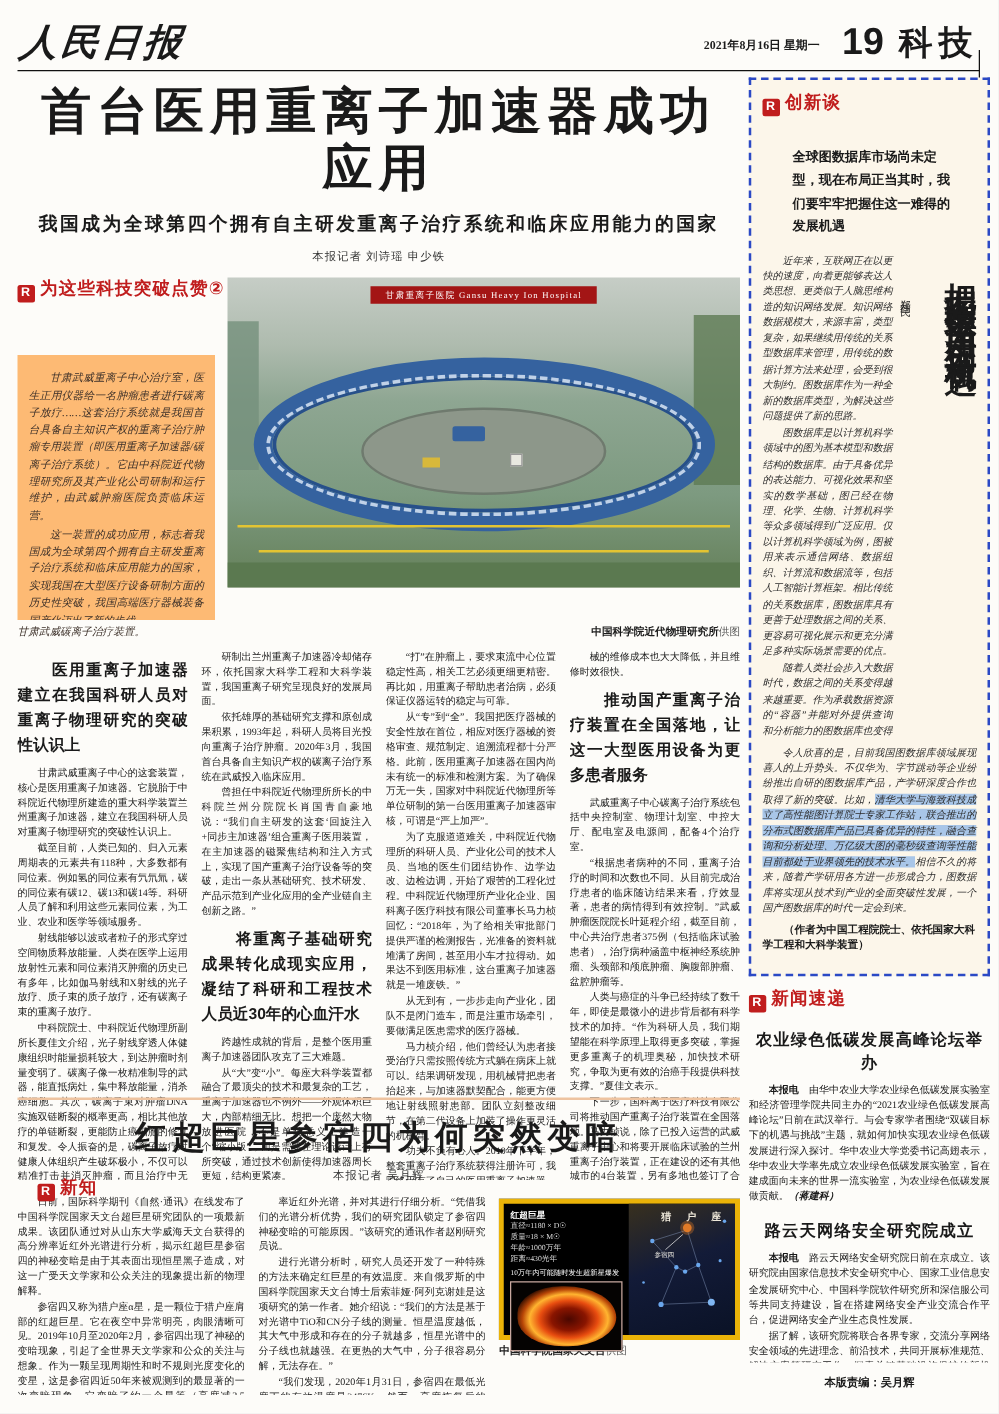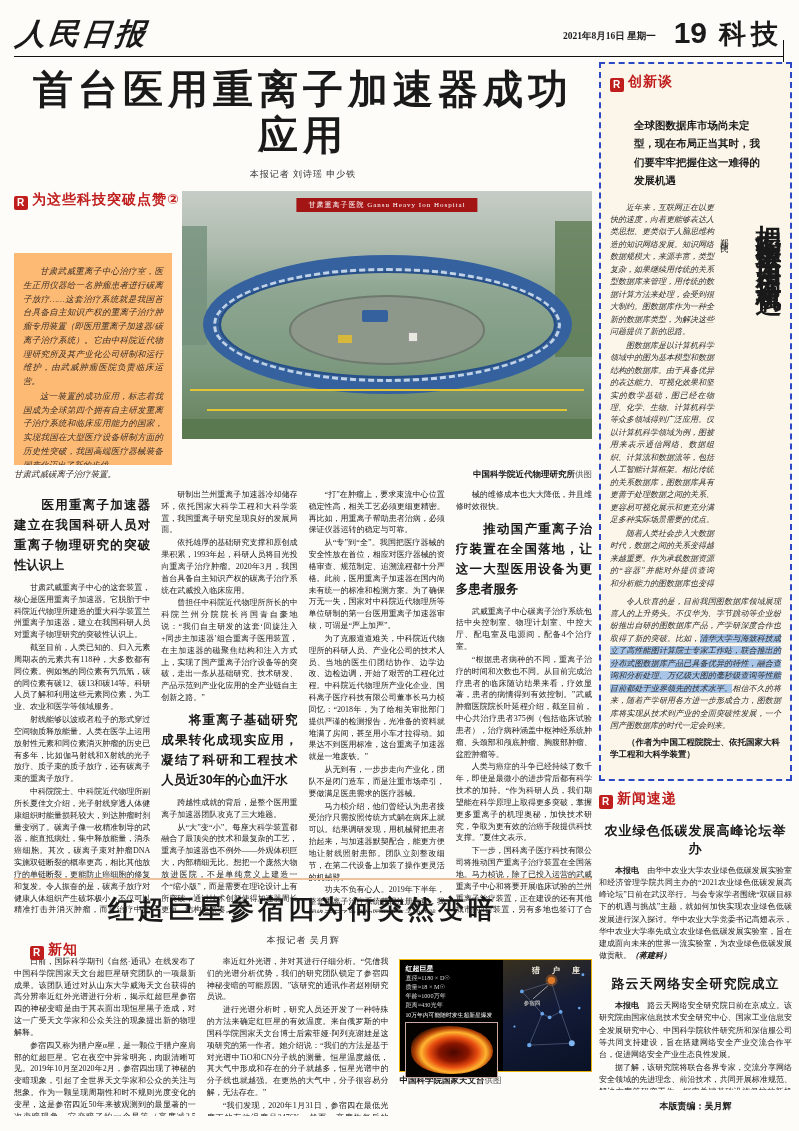--- a/index.html
+++ b/index.html
@@ -98,21 +98,21 @@
   
   .bottom{position:absolute;left:14px;top:890px;width:578px;height:235px;}
   .bottom .series-label{position:absolute;left:16px;top:4px;margin-top:47px;}
   .star-head{margin:2px 0 0;text-align:center;font-family:"Liberation Sans","DejaVu Sans",sans-serif;
              font-size:26px;font-weight:bold;letter-spacing:4px;}
   .star-byline{margin-top:7px;}
   .cols3{display:flex;gap:11px;margin-top:9px;height:160px;overflow:hidden;}
   .bcol{flex:1;overflow:hidden;}
   .bcol3{flex:1.06;}
 
-  .astro{margin:3px 0 0;display:flex;height:113px;background:#000;border:1px solid #eab308;}
+  .astro{margin:3px 0 0;display:flex;height:113px;background:#000;border:4px solid #eab308;}
   .astro-left{width:54%;padding:4px 5px;position:relative;color:#eee;}
   .astro-title{font-size:7px;font-weight:bold;color:#fff;font-family:"Liberation Sans","DejaVu Sans",sans-serif;}
   .astro-left .stat{font-size:6.2px;line-height:1.45;margin:0;color:#ddd;text-indent:0;text-align:left;}
   .astro-note{font-size:5.8px;color:#fff;margin-top:1px;white-space:nowrap;overflow:hidden;}
   .star-box{margin-top:2px;height:56px;border:1px solid #c9a9a0;background:#050302;position:relative;overflow:hidden;}
   .star-blob{position:absolute;left:5%;top:6%;width:90%;height:88%;border-radius:46% 54% 50% 48%;
              background:radial-gradient(ellipse at 52% 55%,#4a0700 0%,#8a1500 24%,#e84d10 40%,#ffb430 54%,#b84607 64%,#30. 0d00 76%,#000 84%);
              background:radial-gradient(ellipse at 52% 55%,#4a0700 0%,#8a1500 24%,#e84d10 40%,#ffb430 54%,#b84607 64%,#300d00 76%,#000 84%);}
   .astro-right{width:46%;position:relative;background:linear-gradient(160deg,#38301e 0%,#131b38 45%,#0a1226 100%);}
   .orion-title{position:absolute;right:6px;top:5px;color:#efe9da;font-size:8px;letter-spacing:5px;font-weight:bold;}
@@ -130,20 +130,21 @@
       <span class="mast-date">2021年8月16日  星期一</span>
       <span class="mast-pageno">19</span>
       <span class="mast-section">科技</span>
     </div>
   </header>
   <div class="mast-rule"></div>
   <div class="mast-corner"></div>
 
   <section class="main-article">
     <h1 class="main-headline">首台医用重离子加速器成功应用</h1>
+    <h2 class="main-subhead">我国成为全球第四个拥有自主研发重离子治疗系统和临床应用能力的国家</h2>
     <div class="byline main-byline">本报记者  刘诗瑶  申少铁</div>
 
     <div class="top-row">
       <aside class="intro-col">
         <div class="series-label">
           <span class="logo-sq">R</span><span>为这些科技突破点赞②</span>
         </div>
         <div class="intro-box">
             <p class="para">甘肃武威重离子中心治疗室，医生正用仪器给一名肿瘤患者进行碳离子放疗……这套治疗系统就是我国首台具备自主知识产权的重离子治疗肿瘤专用装置（即医用重离子加速器/碳离子治疗系统）。它由中科院近代物理研究所及其产业化公司研制和运行维护，由武威肿瘤医院负责临床运营。</p>
             <p class="para">这一装置的成功应用，标志着我国成为全球第四个拥有自主研发重离子治疗系统和临床应用能力的国家，实现我国在大型医疗设备研制方面的历史性突破，我国高端医疗器械装备国产化迈出了新的步伐。</p>

